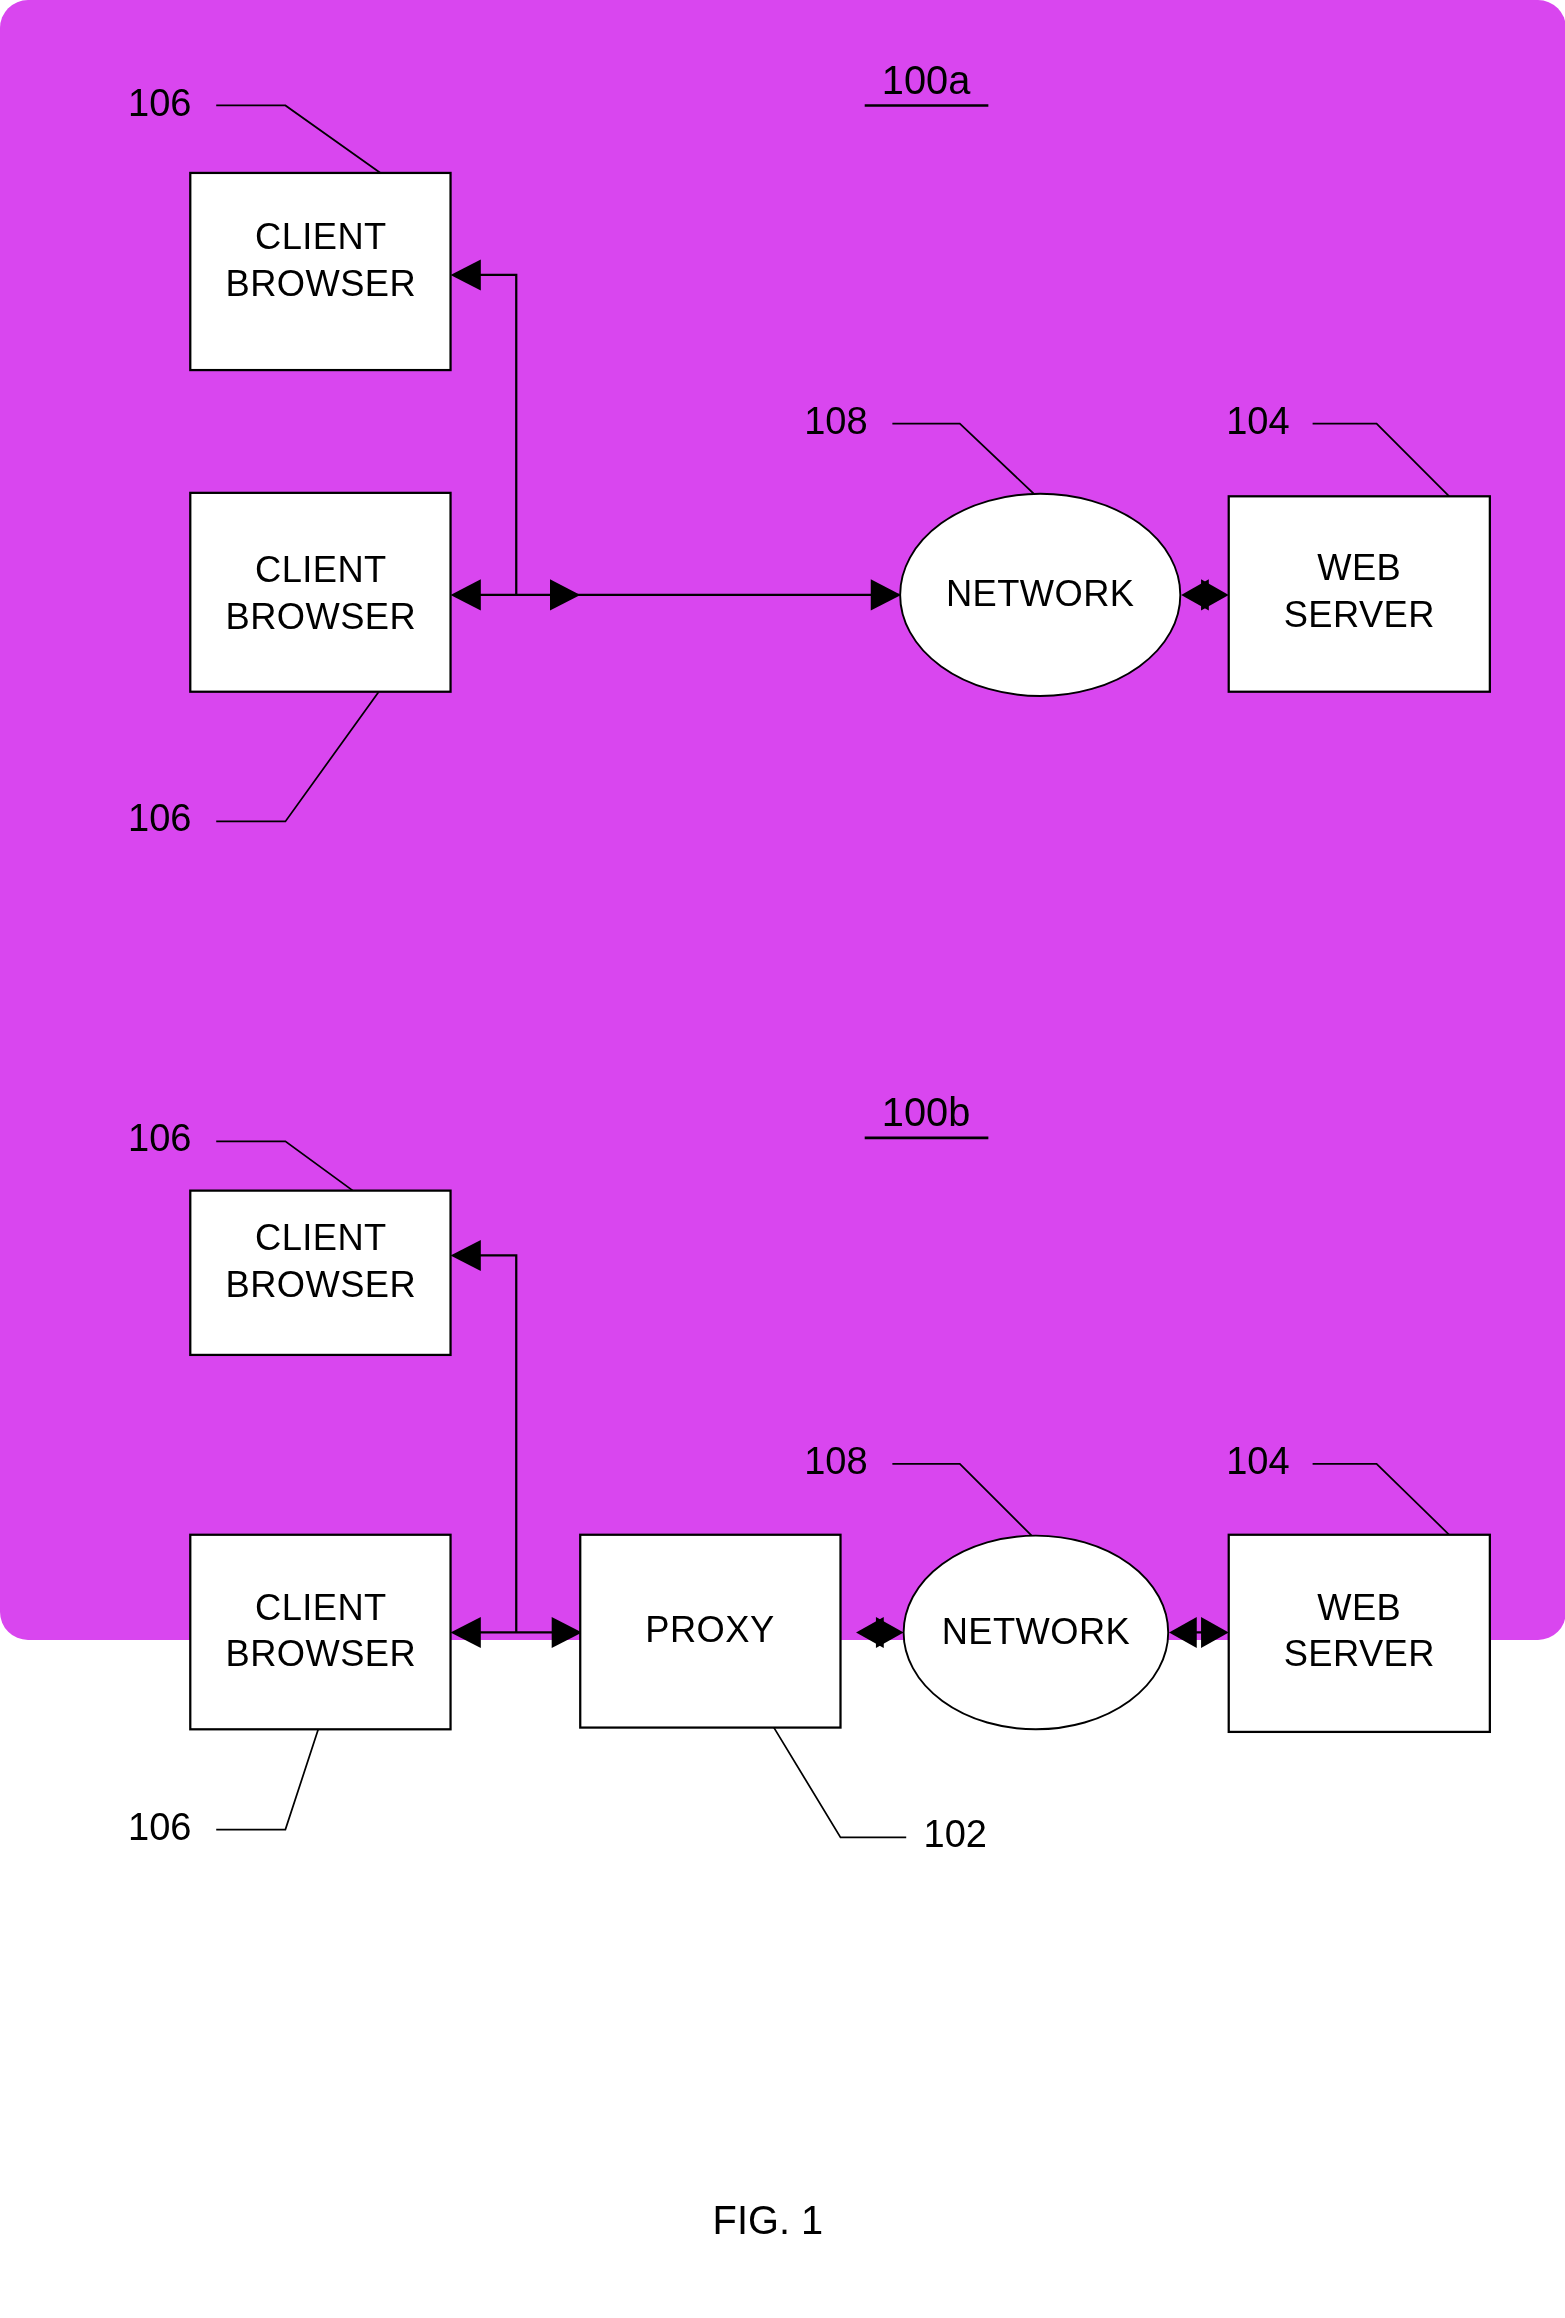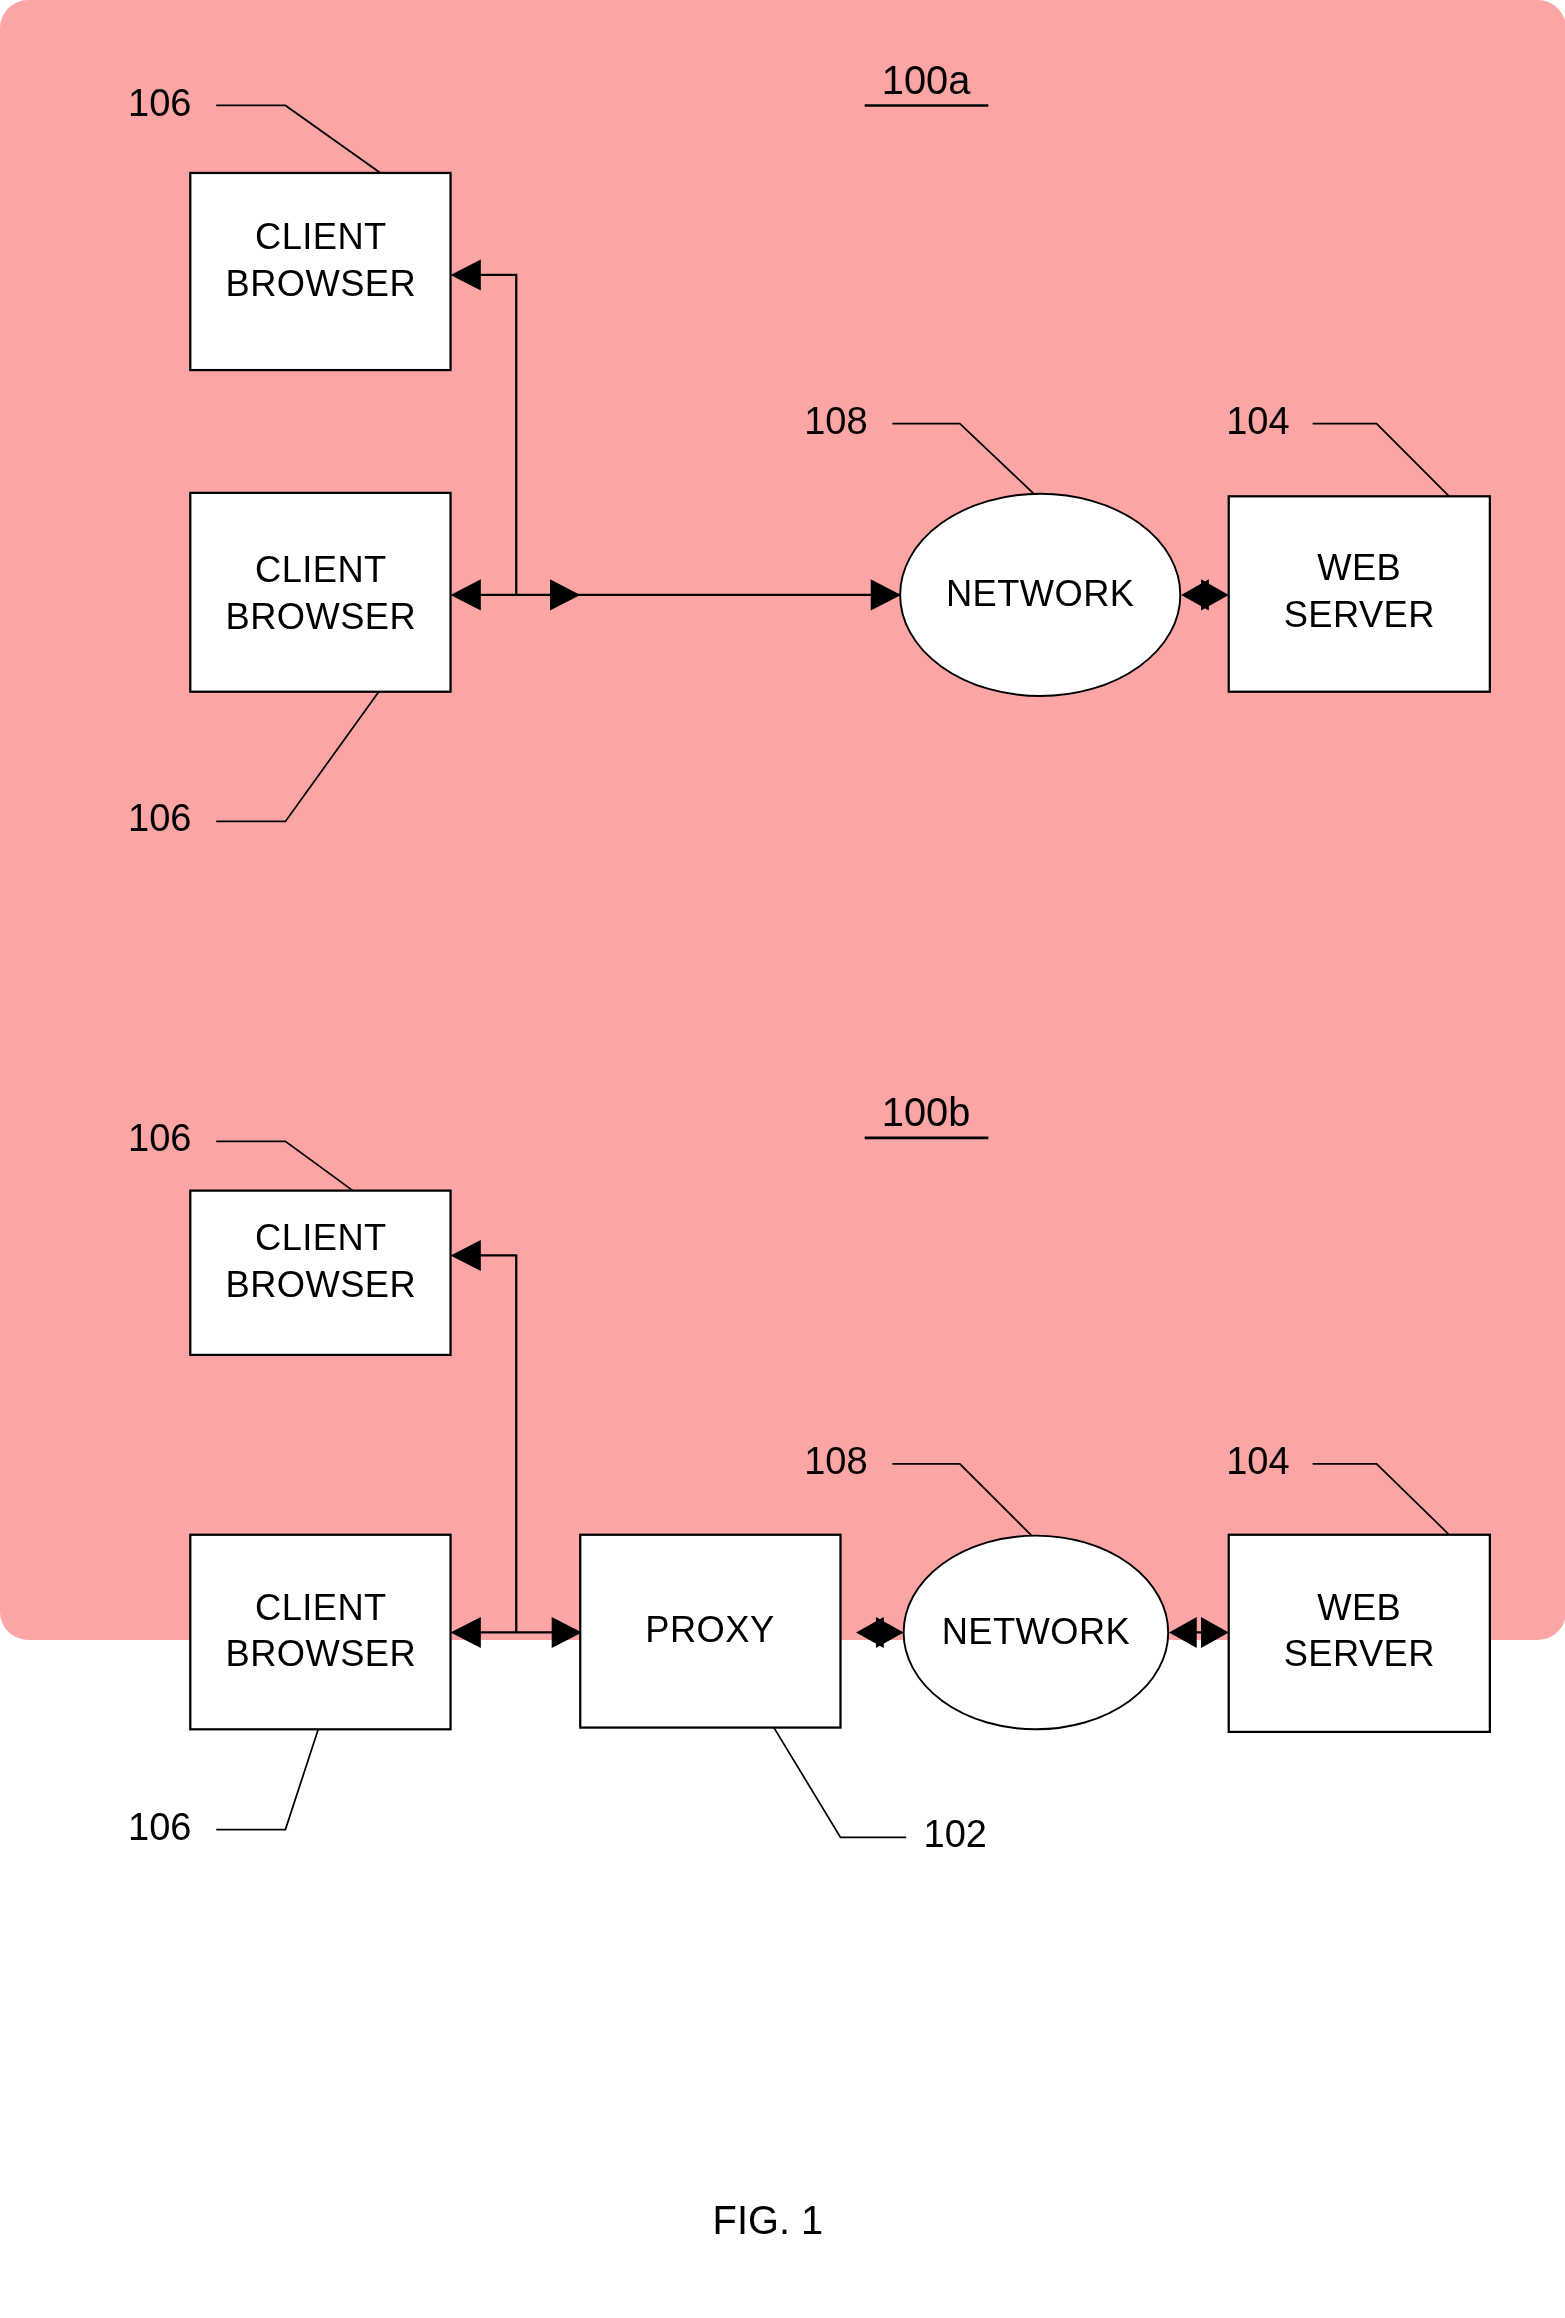--- a/index.html
+++ b/index.html
@@ -10,21 +10,21 @@
   body {
     width: 1566px;
     height: 2319px;
     font-family: "Liberation Sans", sans-serif;
     overflow: hidden;
   }
   #figure-root {
     position: relative;
     width: 1566px;
     height: 1640px;
-    background: #fca5a5;
+    background: #d946ef;
     border-radius: 28px;
   }
   svg.figure-canvas {
     position: absolute;
     top: 0;
     left: 0;
     width: 1566px;
     height: 2319px;
     display: block;
   }

